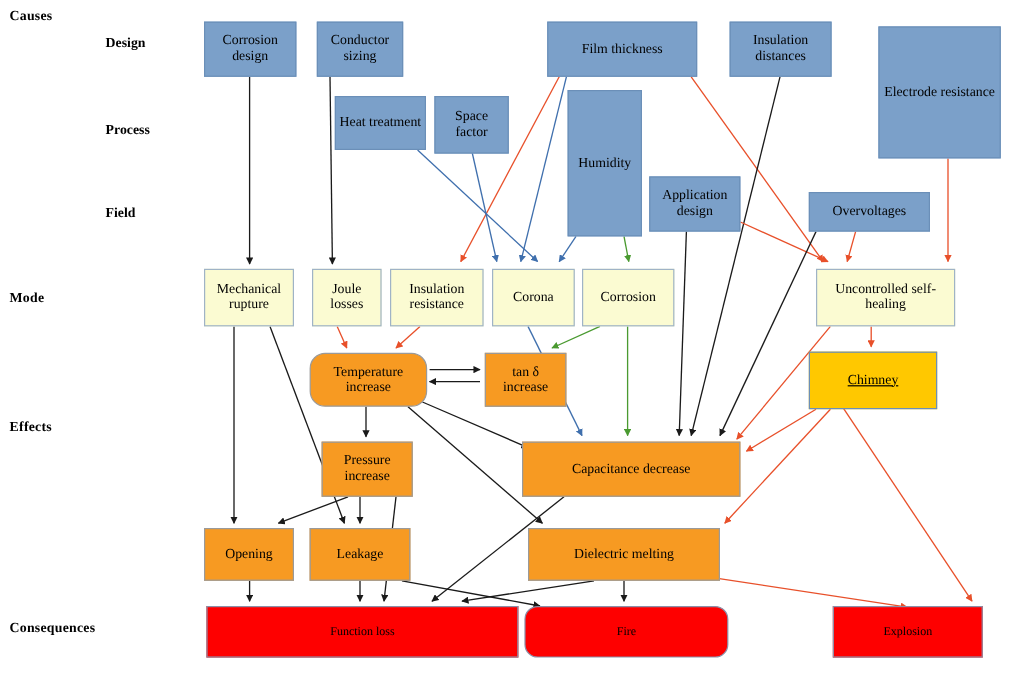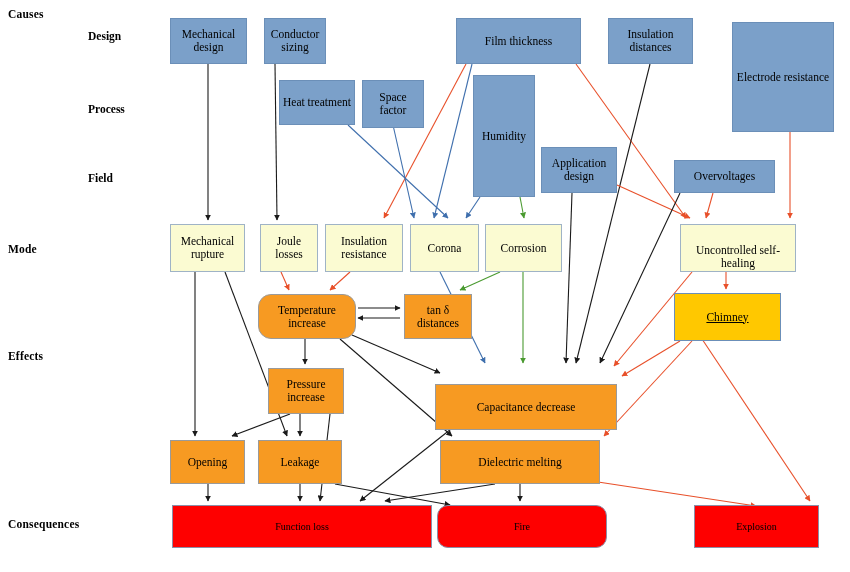--- a/index.html
+++ b/index.html
@@ -110,23 +110,23 @@
         <path d="M495,484 L385,501" fill="none" stroke="#1a1a1a" stroke-width="1.1" marker-end="url(#ah-black)"></path>
         <path d="M520,484 L520,501" fill="none" stroke="#1a1a1a" stroke-width="1.1" marker-end="url(#ah-black)"></path>
         <path d="M598,482 L756,506" fill="none" stroke="#e8502a" stroke-width="1.1" marker-end="url(#ah-red)"></path>
         <path d="M470,414 L360,501" fill="none" stroke="#1a1a1a" stroke-width="1.1" marker-end="url(#ah-black)"></path>
         <path d="M335,484 L450,505" fill="none" stroke="#1a1a1a" stroke-width="1.1" marker-end="url(#ah-black)"></path>
       </g>
   </svg>
 
   <div id="nodes-layer">
       <div class="node cause" style="left: 170px; top: 18px; width: 77px; height: 46px;">
-        <span>Mechanical design</span>
-      </div>
-      <div class="node cause" style="left: 264px; top: 18px; width: 62px; height: 46px;">
+        <span>Corrosion design</span>
+      </div>
+      <div class="node cause" style="left: 264px; top: 18px; width: 72px; height: 46px;">
         <span>Conductor sizing</span>
       </div>
       <div class="node cause" style="left: 456px; top: 18px; width: 125px; height: 46px;">
         <span>Film thickness</span>
       </div>
       <div class="node cause" style="left: 608px; top: 18px; width: 85px; height: 46px;">
         <span>Insulation distances</span>
       </div>
       <div class="node cause" style="left: 732px; top: 22px; width: 102px; height: 110px;">
         <span>Electrode resistance</span>
@@ -154,36 +154,36 @@
       </div>
       <div class="node mode" style="left: 325px; top: 224px; width: 78px; height: 48px;">
         <span>Insulation resistance</span>
       </div>
       <div class="node mode" style="left: 410px; top: 224px; width: 69px; height: 48px;">
         <span>Corona</span>
       </div>
       <div class="node mode" style="left: 485px; top: 224px; width: 77px; height: 48px;">
         <span>Corrosion</span>
       </div>
-      <div class="node mode" style="left: 680px; top: 224px; width: 116px; height: 48px; align-items: flex-end;">
+      <div class="node mode" style="left: 680px; top: 224px; width: 116px; height: 48px;">
         <span>Uncontrolled self-healing</span>
       </div>
       <div class="node effect" style="left: 258px; top: 294px; width: 98px; height: 45px; border-radius: 13px;">
         <span>Temperature increase</span>
       </div>
       <div class="node effect" style="left: 404px; top: 294px; width: 68px; height: 45px;">
-        <span>tan δ distances</span>
+        <span>tan δ increase</span>
       </div>
       <div class="node chimney" style="left: 674px; top: 293px; width: 107px; height: 48px; text-decoration: underline;">
         <span>Chimney</span>
       </div>
       <div class="node effect" style="left: 268px; top: 368px; width: 76px; height: 46px;">
         <span>Pressure increase</span>
       </div>
-      <div class="node effect" style="left: 435px; top: 368px; width: 182px; height: 46px; margin-top: 16px;">
+      <div class="node effect" style="left: 435px; top: 368px; width: 182px; height: 46px;">
         <span>Capacitance decrease</span>
       </div>
       <div class="node effect" style="left: 170px; top: 440px; width: 75px; height: 44px;">
         <span>Opening</span>
       </div>
       <div class="node effect" style="left: 258px; top: 440px; width: 84px; height: 44px;">
         <span>Leakage</span>
       </div>
       <div class="node effect" style="left: 440px; top: 440px; width: 160px; height: 44px;">
         <span>Dielectric melting</span>

